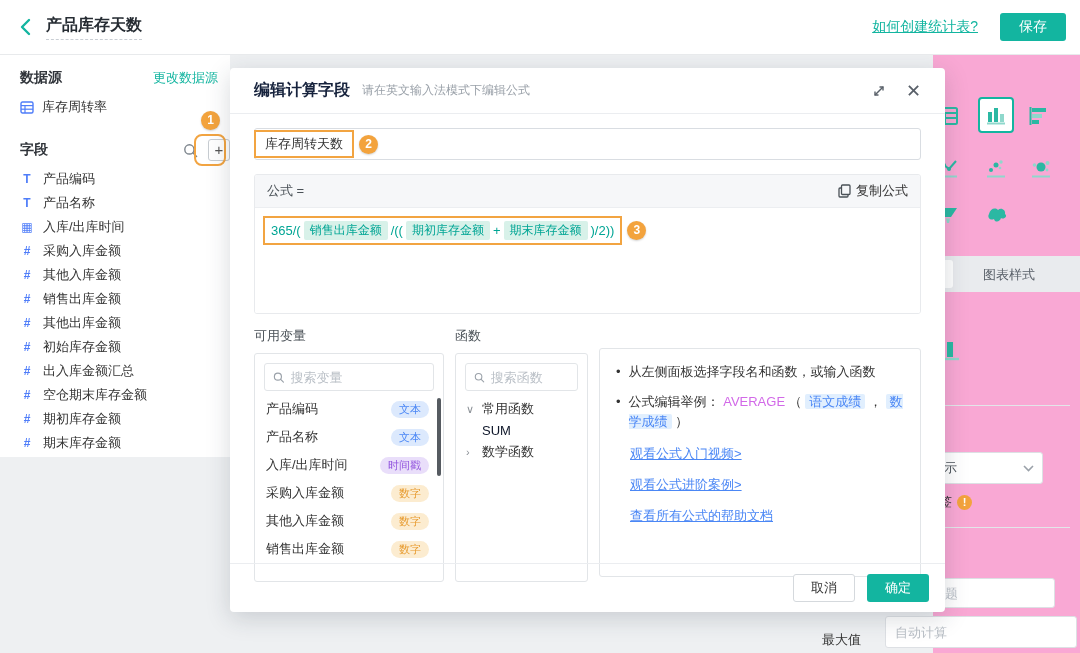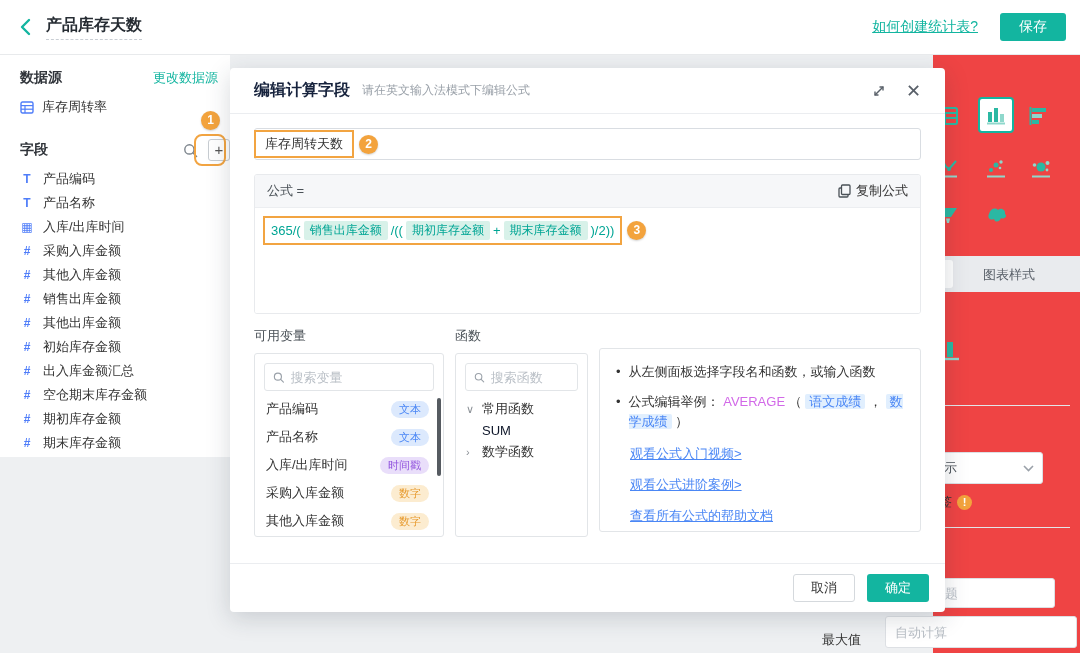--- a/index.html
+++ b/index.html
@@ -33,21 +33,21 @@
     border:2px solid #f2a441; border-radius:8px; pointer-events:none; }
   .badge { width:19px; height:19px; border-radius:50%; background:#f3a33d; color:#fff;
     font-size:12px; font-weight:bold; line-height:19px; text-align:center;
     box-shadow:0 1px 2px rgba(0,0,0,.18); display:inline-block; }
   .badge-1 { position:absolute; left:201px; top:56px; z-index:21; }
   .field-list { position:absolute; left:20px; right:6px; top:112px; }
   .field-item { height:24px; display:flex; align-items:center; gap:9px; cursor:pointer; }
   .f-icon { width:14px; text-align:center; color:#4f7df9; font-size:12px; font-weight:bold; flex:none; }
   .f-label { color:#333; font-size:13px; white-space:nowrap; }
   
-  .rpanel { position:absolute; left:933px; top:55px; width:147px; height:598px; background:#ef4444; z-index:1; }
+  .rpanel { position:absolute; left:933px; top:55px; width:147px; height:598px; background:#f9a8d4; z-index:1; }
   .ct-icon { position:absolute; cursor:pointer; }
   .ct-selected { width:36px; height:36px; background:#fff; border:2px solid #13b5a0; border-radius:4px;
     display:flex; align-items:center; justify-content:center; }
   .rtabbar { position:absolute; left:0; top:201px; width:147px; height:36px; background:#e9ebee; }
   .rtab-hidden { position:absolute; left:6px; top:4px; width:14px; height:28px; background:#fff; border-radius:3px; }
   .rtab-label { position:absolute; left:50px; top:10px; color:#596069; font-size:13px; cursor:pointer; }
   .rdivider { position:absolute; left:10px; right:10px; height:1px; background:#e3e6e9; }
   .rselect { position:absolute; left:2px; top:397px; width:108px; height:32px; background:#fff;
     border:1px solid #dde0e4; border-radius:3px; display:flex; align-items:center;
     padding:0 8px; color:#4a5157; cursor:pointer; }
@@ -79,21 +79,21 @@
   .formula-box { margin-top:14px; border:1px solid #e8eaed; border-radius:3px; overflow:hidden; }
   .formula-head { height:33px; background:#f6f7f9; display:flex; align-items:center; padding:0 12px;
     border-bottom:1px solid #eceef1; }
   .formula-label { color:#4a5157; font-size:13px; }
   .copy-btn { margin-left:auto; display:flex; align-items:center; gap:5px; color:#333; cursor:pointer; }
   .formula-content { min-height:105px; padding:8px; background:#fff; display:flex; align-items:flex-start; }
   .tok-text { color:#00a594; font-size:13px; white-space:nowrap; }
   .tok-chip { background:#d8f1e9; color:#00a594; font-size:12px; padding:1px 6px; border-radius:2px; white-space:nowrap; }
   .lower { display:flex; gap:11px; margin-top:13px; }
   .col-label { color:#4a5157; font-size:13px; margin-bottom:8px; }
-  .panel { border:1px solid #e2e5e8; border-radius:3px; height:184px; background:#fff; position:relative; overflow:hidden; }
+  .panel { border:1px solid #e2e5e8; border-radius:3px; height:229px; background:#fff; position:relative; overflow:hidden; }
   .col-vars { width:190px; } .col-fns { width:133px; } .col-help { flex:1; }
   .mini-search { margin:9px 9px 4px; height:28px; border:1px solid #e2e5e8; border-radius:3px;
     display:flex; align-items:center; padding:0 8px; gap:6px; }
   .mini-search input { border:none; outline:none; width:100%; font-size:13px; color:#333; font-family:inherit; }
   .mini-search input::placeholder { color:#b9bfc6; }
   .var-item { height:28px; display:flex; align-items:center; justify-content:space-between;
     padding:0 14px 0 11px; cursor:pointer; }
   .pill { font-size:11px; padding:1px 8px; border-radius:9px; flex:none; }
   .pill-blue { background:#dce9fd; color:#4b87f5; }
   .pill-purple { background:#e9defa; color:#9254de; }

